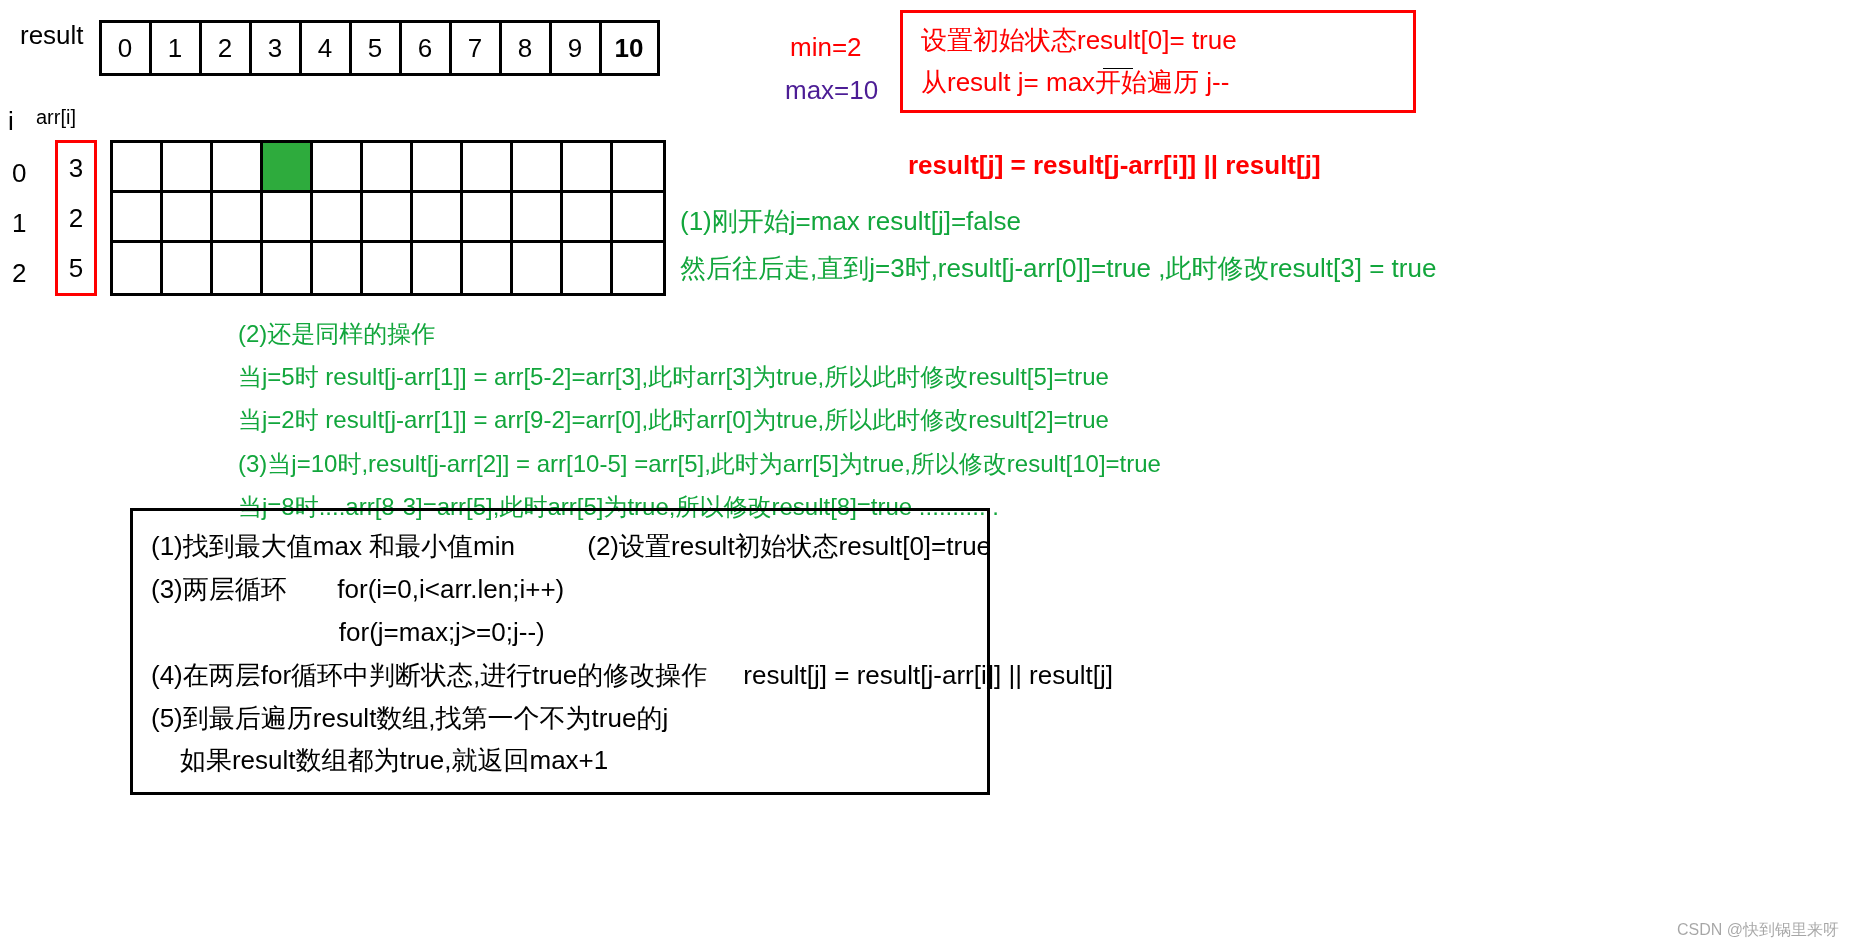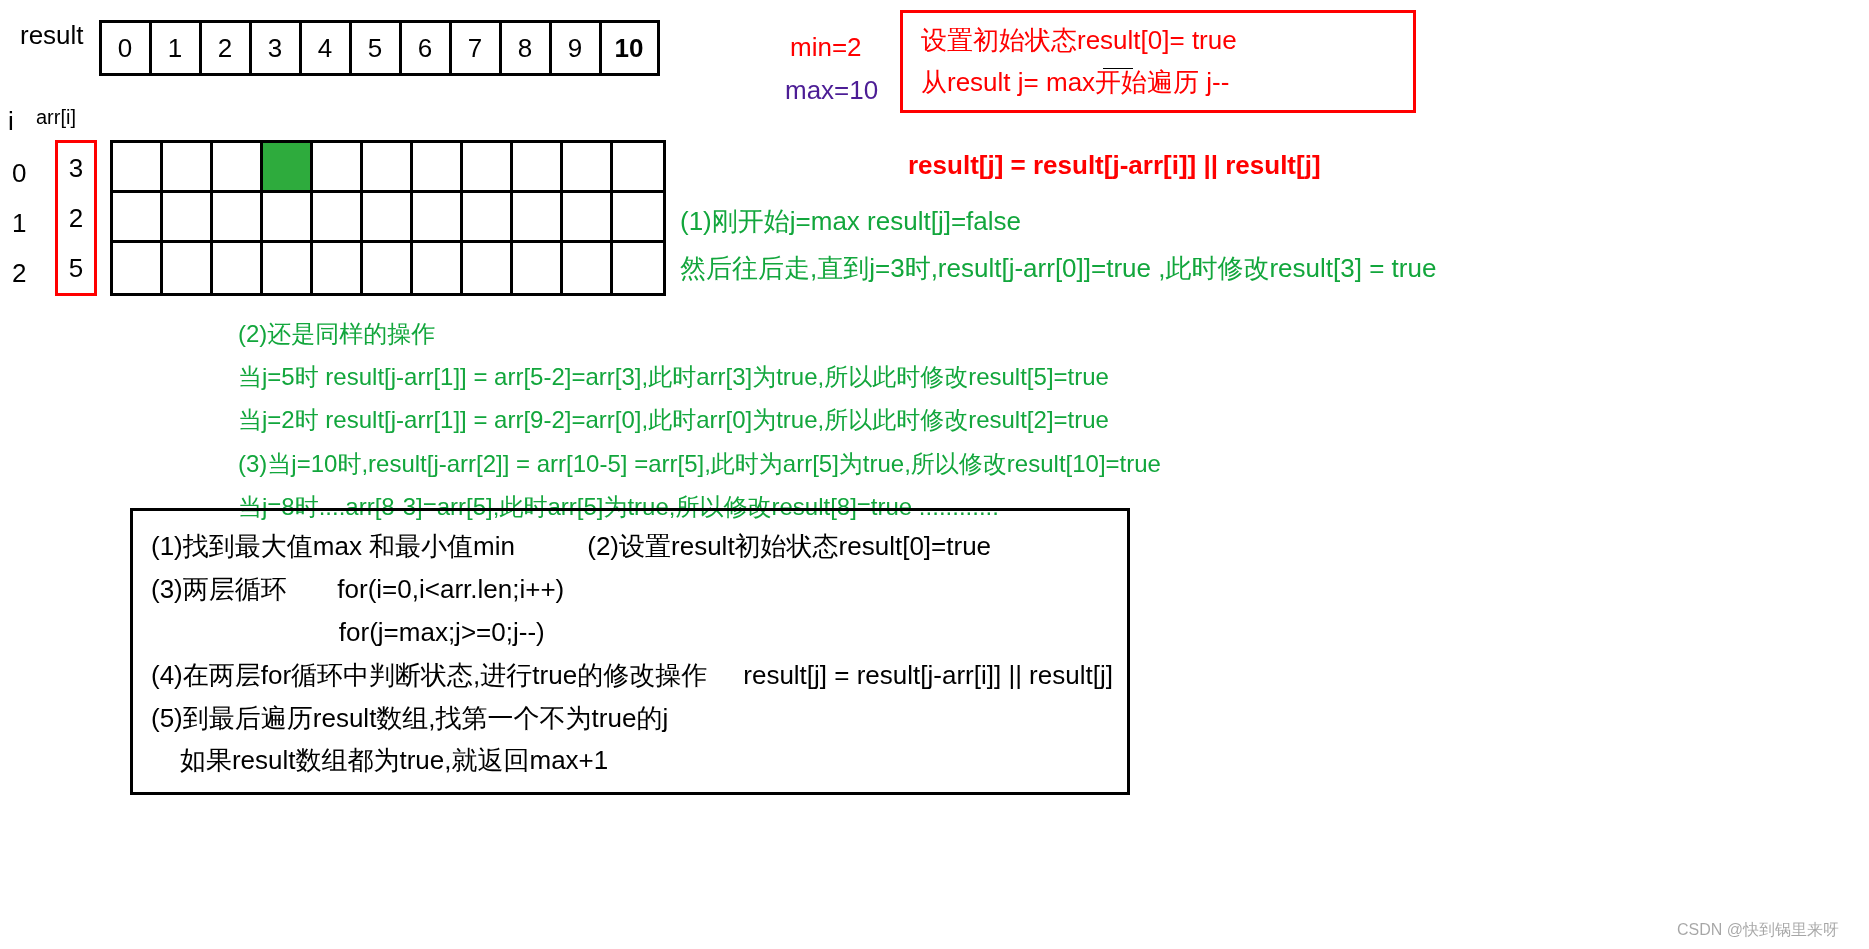--- a/index.html
+++ b/index.html
@@ -41,21 +41,21 @@
     
     .red-box { position: absolute; top: 10px; left: 900px; width: 516px; border: 3px solid #f00; padding: 7px 18px; font-size: 26px; }
     .red-box-line { color: #f00; line-height: 1.6; }
     .red-dash { position: absolute; top: 55px; left: 200px; width: 30px; height: 0; border-top: 1px solid #000;}
     
     .formula-text { position: absolute; top: 150px; left: 908px; color: #f00; font-size: 26px; font-weight: bold; }
     
     .green-block-1 { position: absolute; top: 198px; left: 680px; color: #12a63c; font-size: 26px; line-height: 1.8; }
     .green-block-2 { position: absolute; top: 312px; left: 238px; color: #12a63c; font-size: 24px; line-height: 1.8; }
     
-    .summary-box { position: absolute; top: 508px; left: 130px; width: 1000px; border: 3px solid #000; padding: 14px 18px 10px; font-size: 26px; line-height: 1.65; }
+    .summary-box { position: absolute; top: 508px; left: 130px; width: 860px; border: 3px solid #000; padding: 14px 18px 10px; font-size: 26px; line-height: 1.65; }
     .summary-line { white-space: pre; }
     
     .watermark { position: absolute; bottom: 8px; right: 30px; color: rgba(0,0,0,0.35); font-size: 16px; }
   </style>
 </head>
 <body>
 
 <div class="result-row">
   <span class="result-label">result</span>
   <div class="result-cells" id="result-cells">

